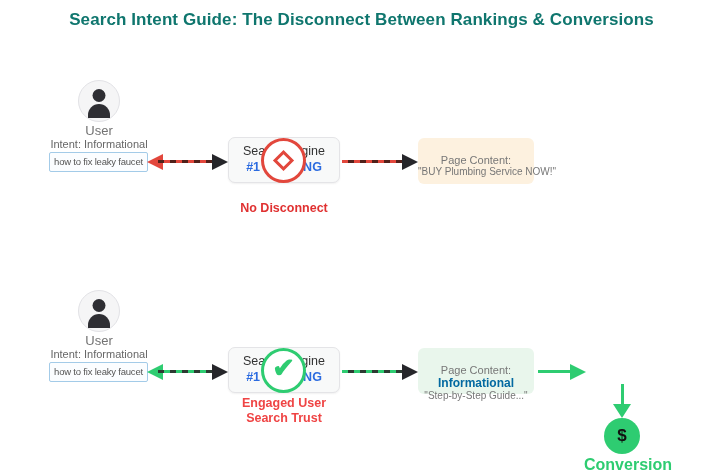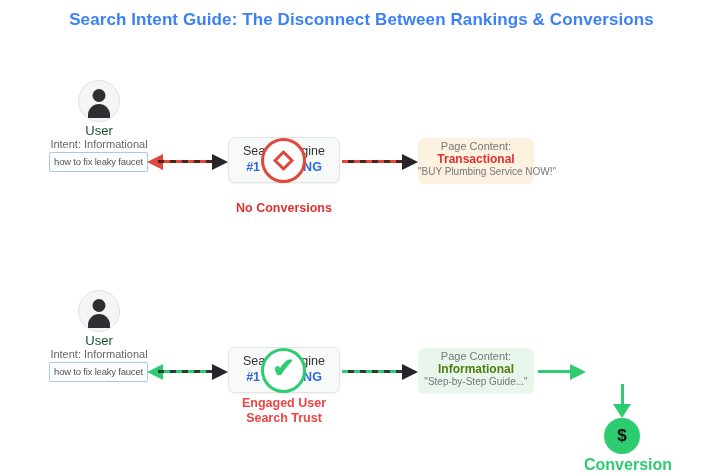--- a/index.html
+++ b/index.html
@@ -2,35 +2,35 @@
 <html><head>
 <meta charset="utf-8">
 <style>
   html,body{margin:0;padding:0;}
   body{
     width:723px;height:476px;position:relative;background:#ffffff;
     font-family:"Liberation Sans",sans-serif;overflow:hidden;
   }
   .title{
     position:absolute;top:10px;left:0;width:723px;text-align:center;
-    font-size:17px;font-weight:bold;color:#3b82f6;letter-spacing:.1px;
+    font-size:17px;font-weight:bold;color:#0f766e;letter-spacing:.1px;
   }
   .row{position:absolute;left:0;width:723px;height:190px;}
   .row1{top:80px;}
   .row2{top:290px;}
   .row *{position:absolute;box-sizing:border-box;}
 
   
   .avatar{left:78px;top:0;width:42px;height:42px;border-radius:50%;
     background:#f5f5f6;border:1px solid #e2e2e6;overflow:hidden;}
   .avatar .head{left:50%;top:8px;transform:translateX(-50%);
     width:13px;height:13px;border-radius:50%;background:#2e2e33;}
   .avatar .torso{left:50%;bottom:3px;transform:translateX(-50%);
     width:22px;height:14px;border-radius:11px 11px 0 0;background:#2e2e33;}
-  .user-label{left:49px;top:43px;width:100px;text-align:center;font-size:13px;color:#14532d;}
+  .user-label{left:49px;top:43px;width:100px;text-align:center;font-size:13px;color:#737373;}
   .user-intent{left:29px;top:58px;width:140px;text-align:center;font-size:11px;color:#666;}
   .query-pill{left:49px;top:72px;width:99px;height:20px;border:1.5px solid #a3cbe8;
     border-radius:2px;background:#fbfdff;font-size:9.5px;letter-spacing:-.2px;
     color:#555;text-align:center;line-height:17px;}
 
   
   .hline{height:3px;top:80px;}
   .hline.redline{background:repeating-linear-gradient(90deg,#e2473c 0 6px,#50201a 6px 12px);}
   .hline.greenline{background:repeating-linear-gradient(90deg,#2ecc71 0 6px,#2c3a31 6px 12px);}
   .tri{width:0;height:0;top:74px;}
@@ -58,24 +58,24 @@
   .check{position:static;color:#2ecc71;font-size:27px;font-weight:bold;line-height:1;margin-top:-4px;}
   .caption{left:214px;top:106px;width:140px;text-align:center;font-size:12.5px;
     font-weight:bold;line-height:14.5px;}
   .caption.redtx{color:#e03131;}
   .caption.greentx{color:#ef4444;}
 
   
   .pagebox{left:418px;top:58px;width:116px;height:46px;border-radius:6px;text-align:center;}
   .pagebox.orange{background:#fdf1df;}
   .pagebox.greenbg{background:#e9f6ec;}
-  .pagebox .ph{position:static;display:block;margin-top:2px;font-size:11px;color:#777;}
+  .pagebox .ph{position:static;display:block;margin-top:16px;font-size:11px;color:#777;}
   .pagebox .pt{position:static;display:block;font-size:12px;font-weight:bold;}
   .pagebox.orange .pt{color:#e03131;}
-  .pagebox.greenbg .pt{color:#4d7c0f;}
+  .pagebox.greenbg .pt{color:#0369a1;}
   .pagebox .pq{position:static;display:block;font-size:10px;color:#777;white-space:nowrap;}
 
   
   .lineC{left:538px;top:80px;width:34px;height:3px;background:#2ecc71;}
   .triR3{left:570px;}
   .cta{left:586px;top:68px;width:74px;height:24px;background:#2ecc71;border-radius:12px;
     color:#fff;font-weight:bold;font-size:11.5px;text-align:center;line-height:24px;}
   .vline{left:621px;top:94px;width:3px;height:20px;background:#2ecc71;}
   .tri-down{left:613px;top:114px;width:0;height:0;border-left:9px solid transparent;
     border-right:9px solid transparent;border-top:14px solid #2ecc71;}
@@ -104,29 +104,28 @@
 
   <div class="sebox">
     <span class="l1">Search Engine</span>
     <span class="l2">#1 RANKING</span>
   </div>
   <div class="status">
     <div class="diamond"></div>
   </div>
   <div class="caption redtx">
     <br>
-    <span style="position:static">No Conversions</span>
+    <span style="position:static">No Disconnect</span>
   </div>
 
   <div class="hline redline lineB"></div>
   <div class="tri tri-right triR2"></div>
 
   <div class="pagebox orange">
     <span class="ph">Page Content:</span>
-    <span class="pt">Transactional</span>
     <span class="pq">"BUY Plumbing Service NOW!"</span>
   </div>
 </div>
 
 <div class="row row2">
   <div class="avatar">
     <div class="head"></div>
     <div class="torso"></div>
   </div>
   <div class="user-label">User</div>

